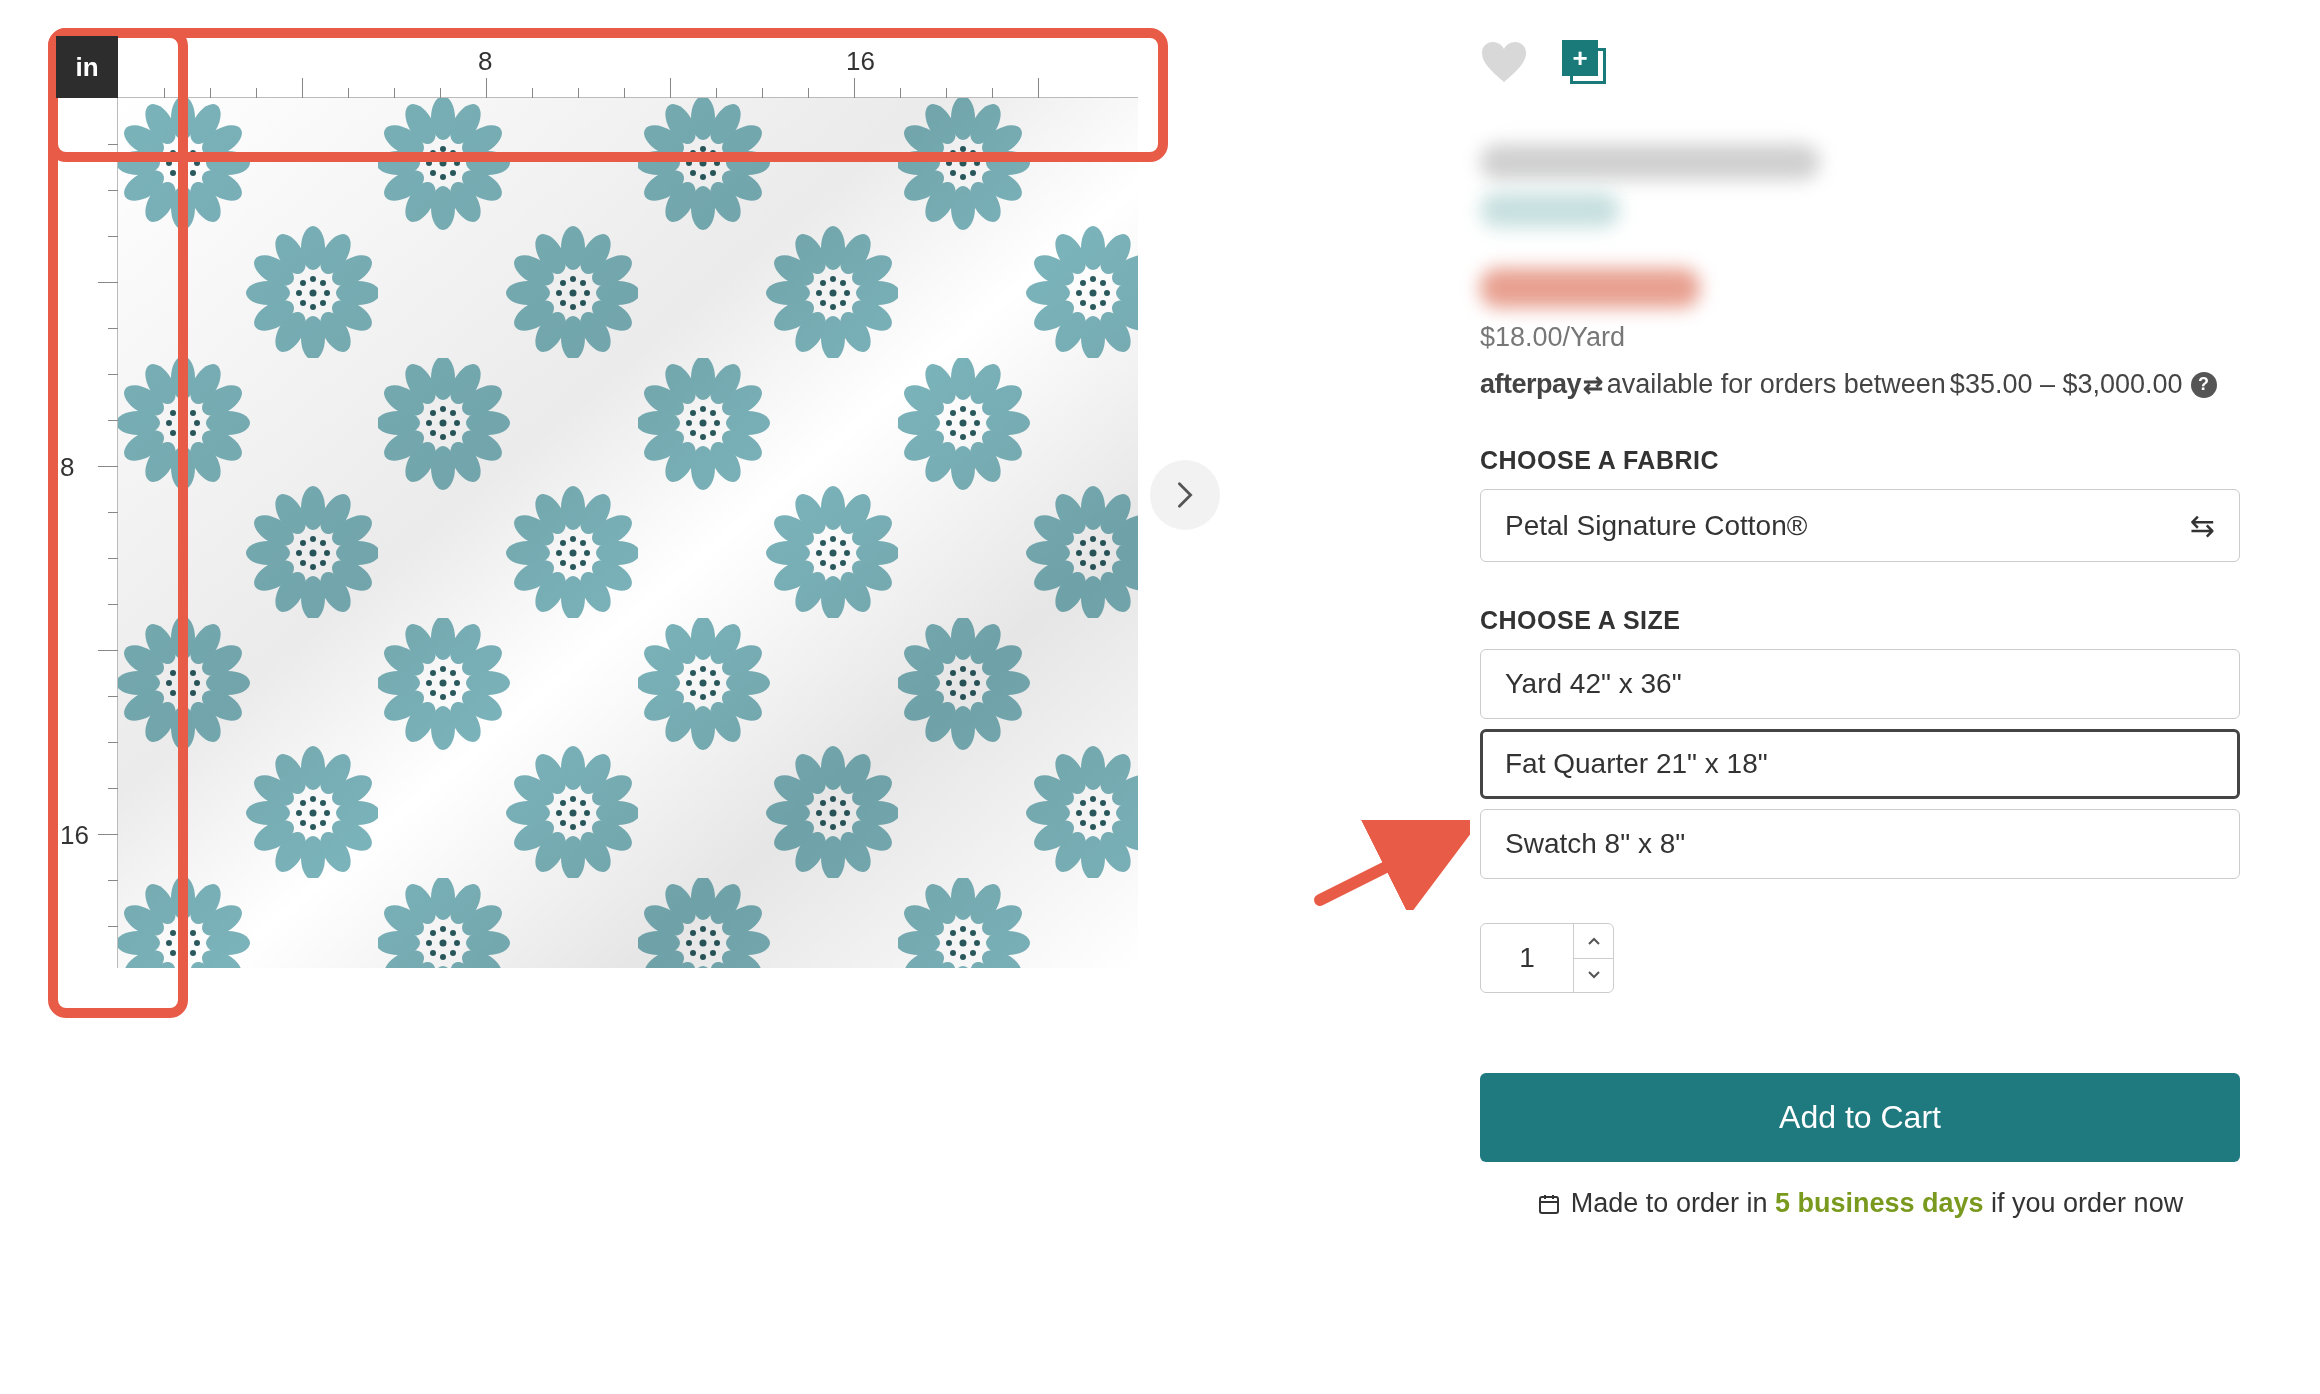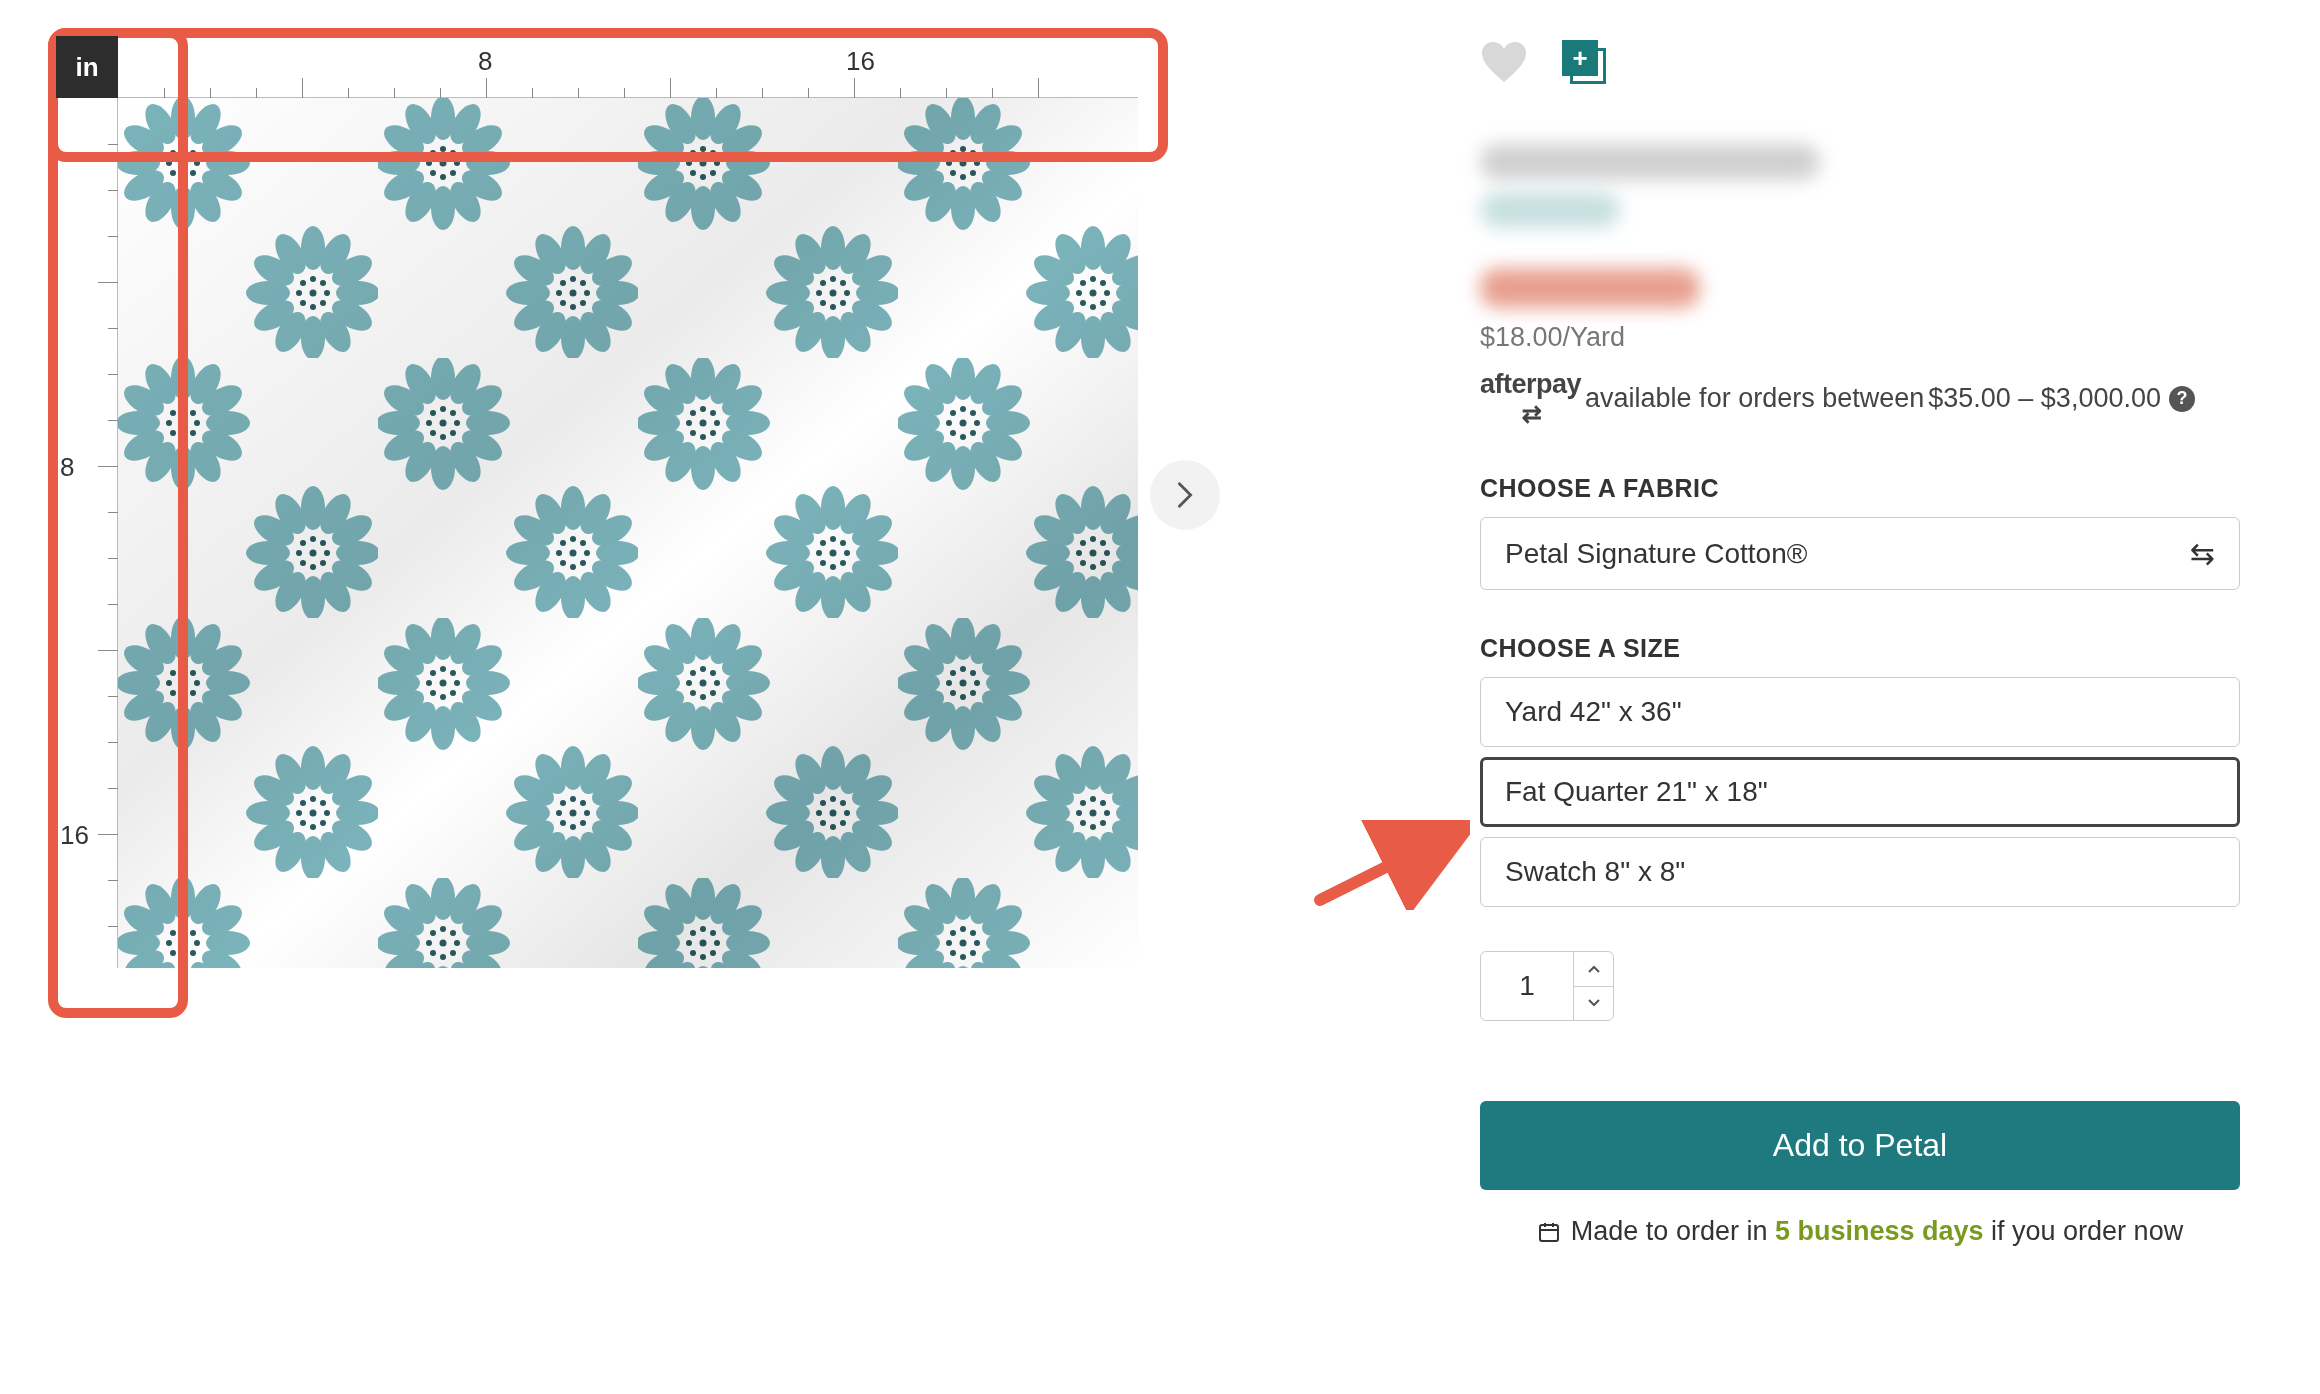--- a/index.html
+++ b/index.html
@@ -127,21 +127,21 @@
   .blur-line {
     height:36px; border-radius:18px;
     margin-bottom:12px;
     filter: blur(9px);
   }
   .bl1 { width:340px; background:#d0d0d0; }
   .bl2 { width:140px; background:#c8e0e0; margin-bottom:40px; }
   .bl3 { width:220px; background:#e8a090; height:40px; margin-bottom:14px; }
   .price-line { color:#777; font-size:27px; margin-bottom:16px; }
   .afterpay-line { color:#444; font-size:27px; margin-bottom:46px; display:flex; align-items:center; flex-wrap:wrap; gap:4px; }
-  .afterpay-logo { font-weight:700; font-size:27px; letter-spacing:-0.5px; display:inline-flex; align-items:center;flex-direction:column; }
+  .afterpay-logo { font-weight:700; font-size:27px; letter-spacing:-0.5px; display:inline-flex; align-items:center; }
   .afterpay-logo .loop { display:inline-block; margin-left:2px; font-size:24px; }
   .q-icon {
     display:inline-flex; width:26px; height:26px; border-radius:50%;
     background:#555; color:#fff; align-items:center; justify-content:center;
     font-size:18px; font-weight:700; margin-left:4px; cursor:pointer;
   }
   .section-label {
     font-size:25px; font-weight:700; letter-spacing:0.5px; color:#333;
     margin-bottom:14px;
   }
@@ -362,21 +362,21 @@
             </svg>
         </div>
         <div class="qty-btn">
           <svg width="14" height="10" viewBox="0 0 14 10">
               <path d="M2 2 L7 7 L12 2" stroke="#555" stroke-width="2" fill="none"></path>
             </svg>
         </div>
       </div>
     </div>
 
-    <button class="add-cart">Add to Petal</button>
+    <button class="add-cart">Add to Cart</button>
 
     <div class="made-line">
       <svg class="cal-icon" viewBox="0 0 24 24">
         <rect x="3" y="5" width="18" height="16" rx="2" fill="none" stroke="#333" stroke-width="2"></rect>
         <line x1="3" y1="10" x2="21" y2="10" stroke="#333" stroke-width="2"></line>
         <line x1="8" y1="3" x2="8" y2="7" stroke="#333" stroke-width="2"></line>
         <line x1="16" y1="3" x2="16" y2="7" stroke="#333" stroke-width="2"></line>
       </svg>
       <span>
         <span>Made to order in </span><span class="days">5 business days</span><span> if you order now</span>

